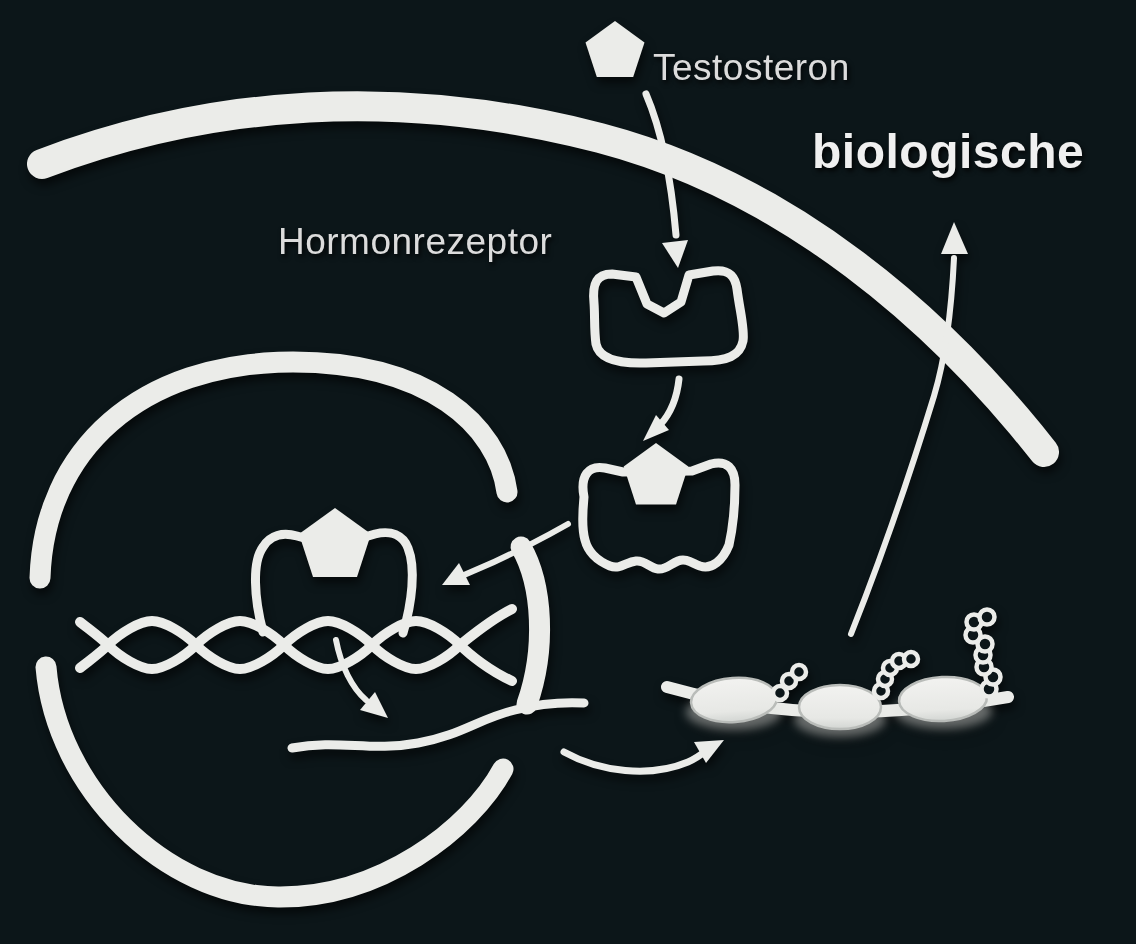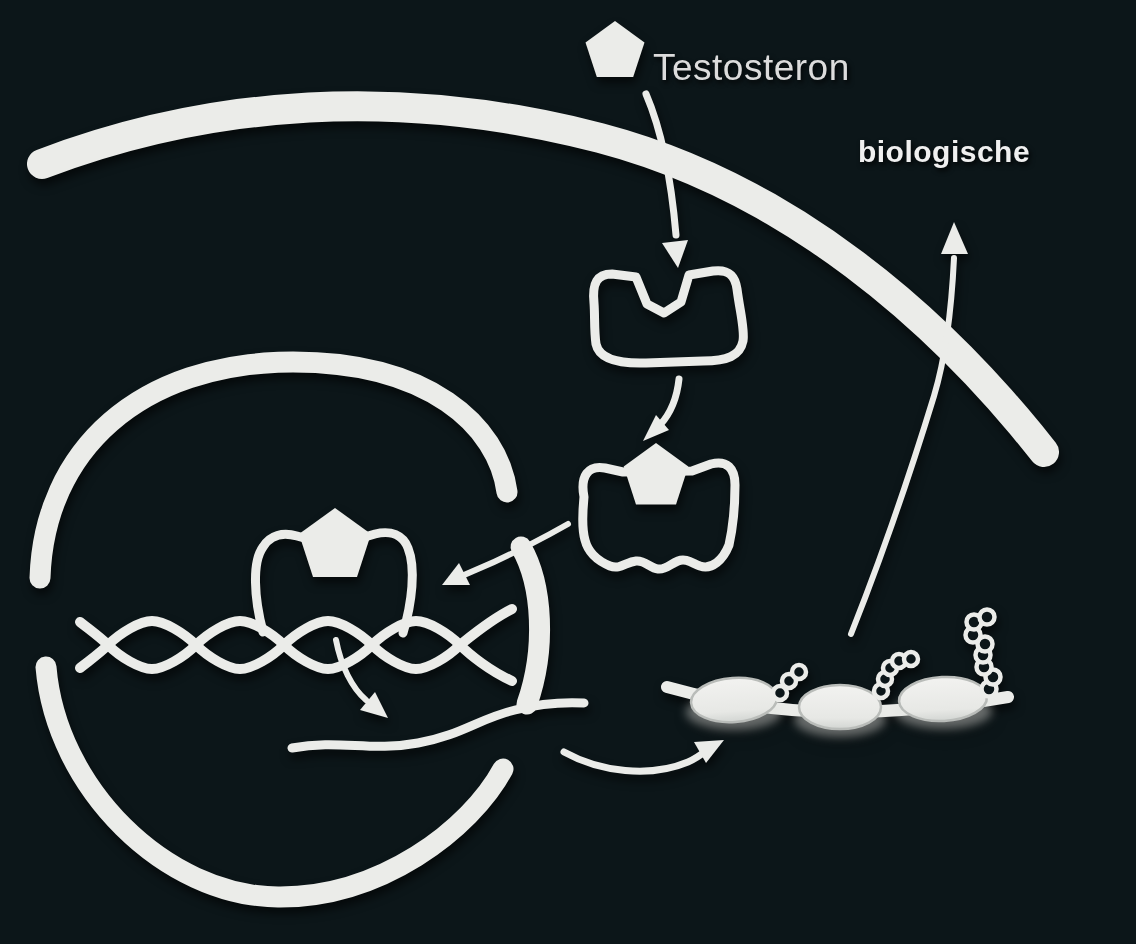--- a/index.html
+++ b/index.html
@@ -18,21 +18,21 @@
     font-size:37px;
     letter-spacing:0.5px;
     text-shadow:2px 3px 5px rgba(0,0,0,0.85);
     white-space:nowrap;
   }
   .label-hormone{left:653px;top:26px;margin-top:21px;}
   .label-receptor{left:278px;top:221px;}
   .label-response{
     left:812px;top:128px;width:264px;
     text-align:center;font-weight:bold;
-    font-size:30px;line-height:48px;color:#f0f0f0;
+    font-size:48px;line-height:48px;color:#f0f0f0;
     white-space:normal;
   }
 </style>
 </head>
 <body>
 
 <div class="stage">
 
   <svg width="1136" height="944" viewBox="0 0 1136 944">
     <defs>
@@ -174,18 +174,19 @@
       <g>
         <path d="M 851 634 C 882 556 912 468 934 396 C 946 356 952 300 954 258" fill="none" stroke="#ebece9" stroke-width="6"></path>
         <polygon points="954,222 968,254 941,254" fill="#ebece9"></polygon>
       </g>
 
     </g>
   </svg>
 
   <div class="label label-hormone">Testosteron</div>
 
+  <div class="label label-receptor">Hormonrezeptor</div>
 
   <div class="label label-response">
     <span>biologische</span><br>
   </div>
 
 </div>
 
 </body></html>

